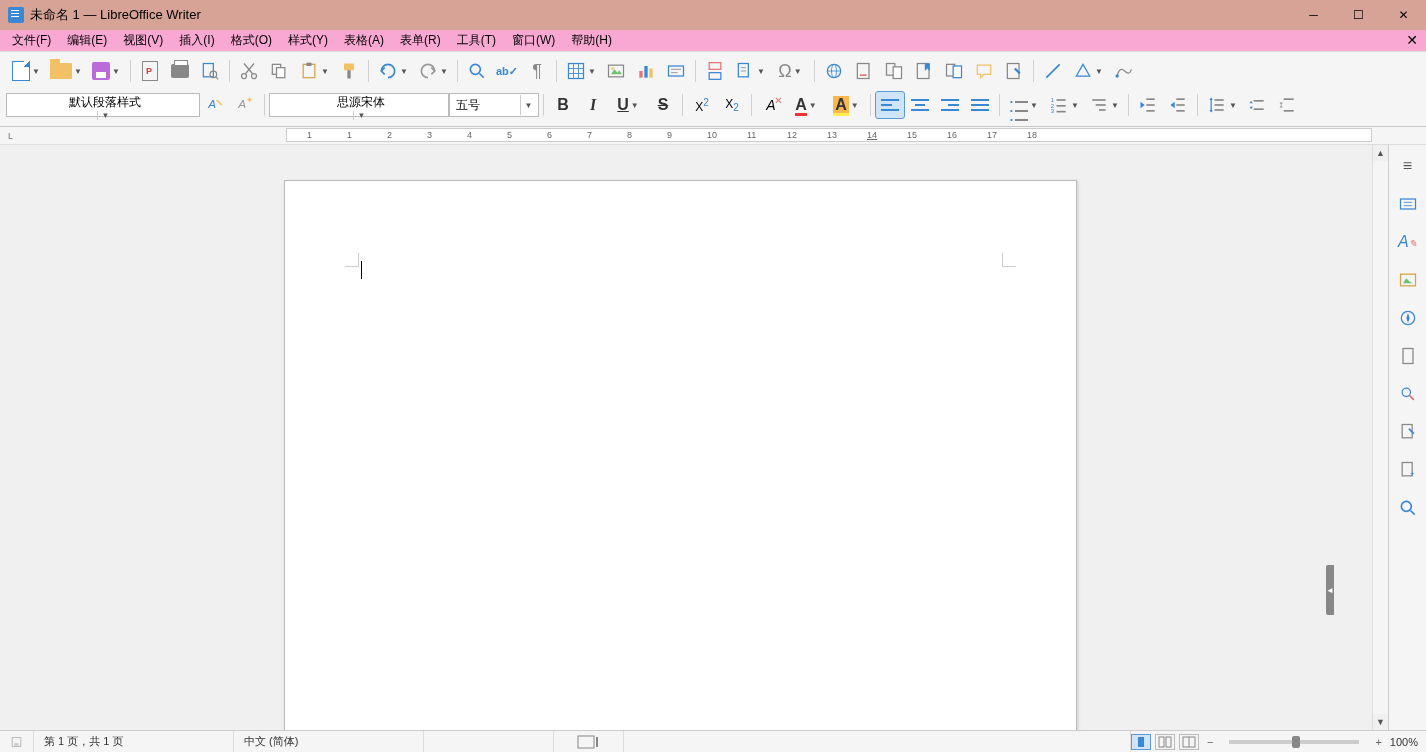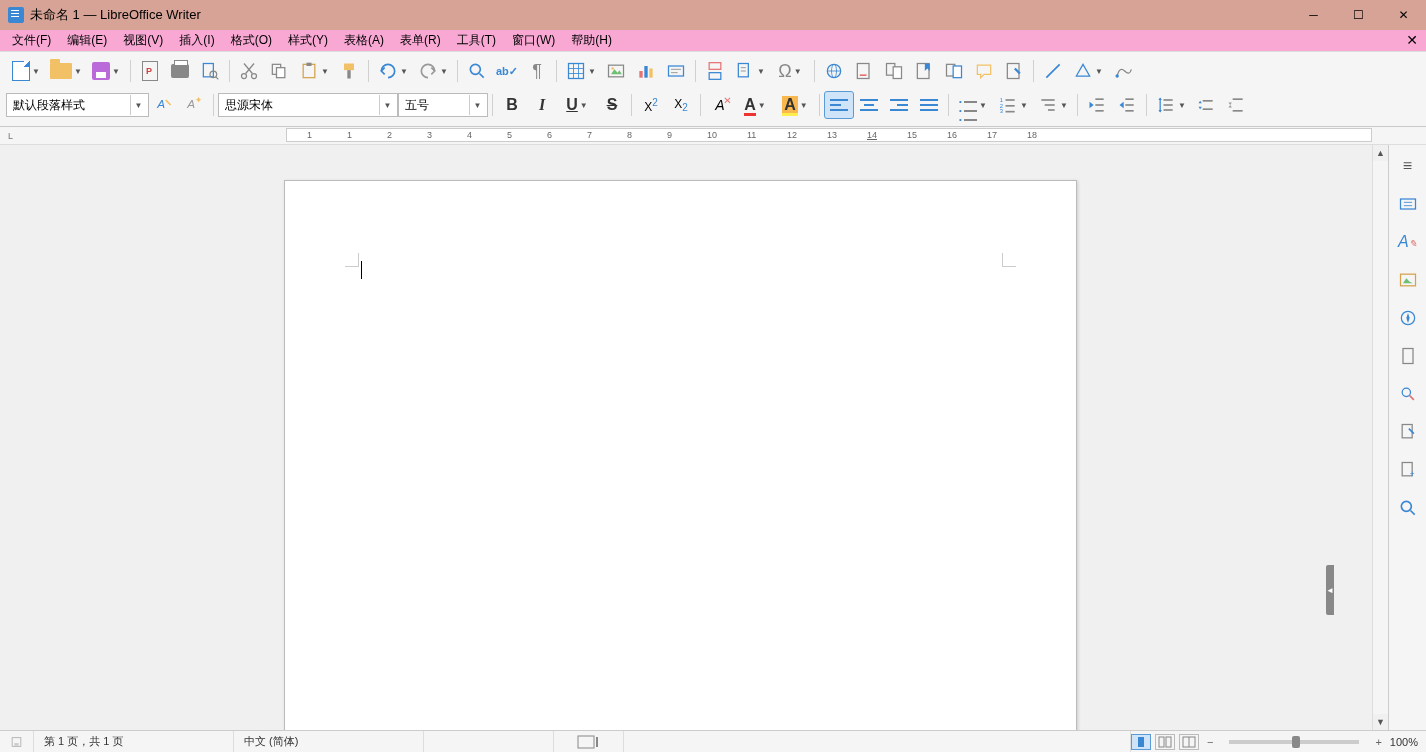--- a/index.html
+++ b/index.html
@@ -20,22 +20,22 @@
 
 
 .toolbars { background: #f5f5f5; border-bottom: 1px solid #c8c8c8; padding: 2px 6px 4px 6px; }
 .toolbar-row { display: flex; align-items: center; height: 34px; gap: 0; }
 .tb-btn { min-width: 30px; height: 28px; display: flex; align-items: center; justify-content: center; border: 1px solid transparent; border-radius: 3px; position: relative; cursor: default; }
 .tb-btn.with-arrow { min-width: 40px; }
 .tb-btn .arrow { font-size: 8px; margin-left: 2px; color: #555; }
 .sep { width: 1px; height: 22px; background: #d0d0d0; margin: 0 4px; }
 
 .combo { height: 24px; border: 1px solid #bbb; background: #fff; display: flex; align-items: center; padding: 0 2px 0 6px; font-size: 12px; }
-.combo.style { width: 143px; }
-.combo.font { width: 180px; }
+.combo.style { width: 194px; flex-direction: column; }
+.combo.font { width: 180px; flex-direction: column; }
 .combo.size { width: 90px; }
 .combo .combo-btn { width: 16px; height: 20px; border-left: 1px solid #ccc; display: flex; align-items: center; justify-content: center; font-size: 8px; color: #555; }
 .combo .combo-text { flex: 1; font-size: 12px; }
 
 .icon-svg { width: 20px; height: 20px; }
 
 
 .ruler-area { display: flex; height: 18px; background: #f5f5f5; border-bottom: 1px solid #ddd; }
 .ruler-left { width: 21px; display: flex; align-items: center; justify-content: center; font-size: 9px; color: #777; }
 .ruler-spacer { flex: 0 0 265px; }

